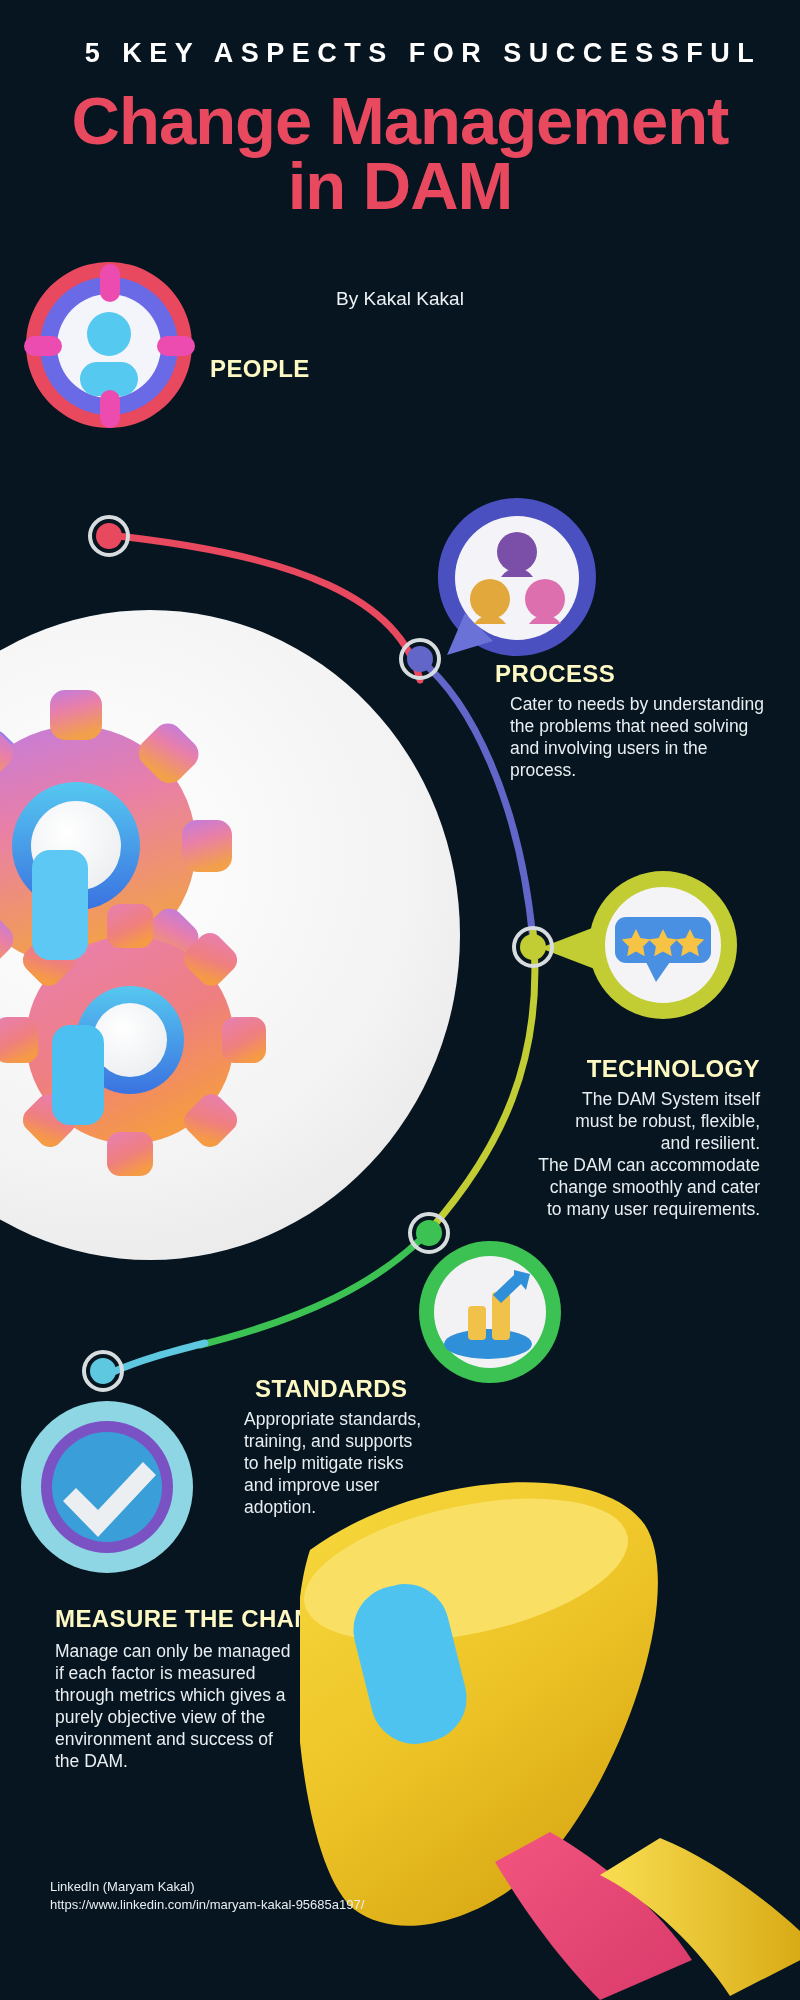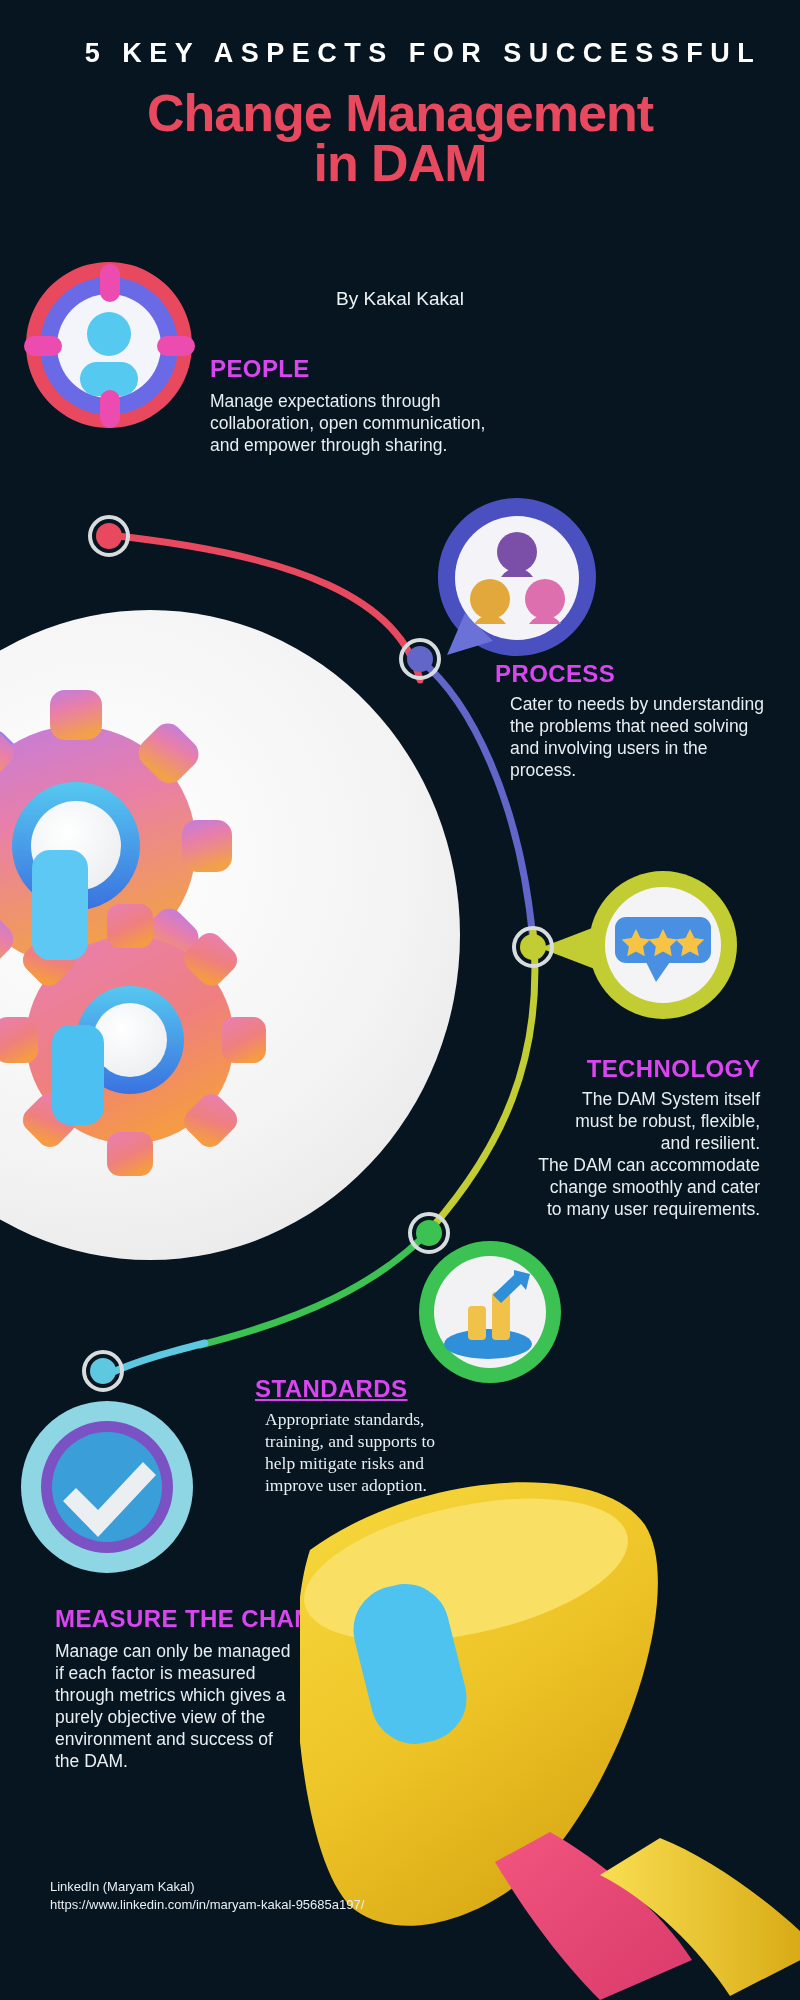--- a/index.html
+++ b/index.html
@@ -11,21 +11,21 @@
   }
   #page{position:relative;width:800px;height:2000px;background:#061520;overflow:hidden;}
 
   
   .kicker{
     position:absolute;left:0;top:38px;width:800px;text-align:center;
     color:#ffffff;font-weight:bold;font-size:27px;letter-spacing:7.5px;margin-left:23px;
   }
   .title{
     position:absolute;left:0;top:88px;width:800px;text-align:center;
-    color:#e8495f;font-weight:bold;font-size:52px;line-height:0.97;
+    color:#e8495f;font-weight:bold;font-size:67px;line-height:0.97;
     letter-spacing:-1px;
   }
   .byline{
     position:absolute;left:0;top:288px;width:800px;text-align:center;
     color:#eef2f4;font-size:19px;
   }
 
   
   .disc{
     position:absolute;left:-160px;top:610px;width:620px;height:650px;
@@ -41,21 +41,21 @@
     position:absolute;border-radius:50%;box-sizing:border-box;
     border:4px solid #d7dcdf;
   }
   .node .core{position:absolute;inset:4px;border-radius:50%;}
 
   
   .badge{position:absolute;border-radius:50%;box-sizing:border-box;}
 
   
   .sec-h{
-    position:absolute;color:#d946ef;font-weight:bold;font-size:24px;letter-spacing:.4px;
+    position:absolute;color:#fef9c3;font-weight:bold;font-size:24px;letter-spacing:.4px;
   }
   .sec-b{
     position:absolute;color:#e9eef1;font-size:17.5px;line-height:1.26;
   }
   .ralign{text-align:right;}
   .footer{
     position:absolute;left:50px;top:1878px;width:520px;
     color:#e9eef1;font-size:13px;line-height:1.42;
   }
   .footer div{white-space:nowrap;}
@@ -174,21 +174,20 @@
       <rect x="78" y="6" width="20" height="38" rx="10" fill="#ec4bb0"></rect>
       <rect x="2" y="78" width="38" height="20" rx="10" fill="#ec4bb0"></rect>
       <rect x="135" y="78" width="38" height="20" rx="10" fill="#ec4bb0"></rect>
       <rect x="78" y="132" width="20" height="38" rx="10" fill="#ec4bb0"></rect>
     </svg>
   </div>
   <div class="node" style="left:88px;top:515px;width:42px;height:42px;">
     <div class="core" style="background:#e8495f;"></div>
   </div>
   <div class="sec-h" style="left:210px;top:355px;">PEOPLE</div>
-  <div class="sec-b" style="left:210px;top:390px;width:280px;">Manage expectations through collaboration, open communication, and empower through sharing.</div>
 
   <div class="badge" style="left:435px;top:495px;width:165px;height:165px;">
     <svg width="165" height="185" viewBox="0 0 165 185">
       <path d="M82 3 a79 79 0 1 1 -0.1 0 Z" fill="#4a50c0"></path>
       <path d="M30 118 l-18 42 46 -14 Z" fill="#6a72d8"></path>
       <circle cx="82" cy="83" r="62" fill="#f4f4f8"></circle>
       <circle cx="82" cy="57" r="20" fill="#7b4fa8"></circle>
       <circle cx="55" cy="104" r="20" fill="#e3a83c"></circle>
       <circle cx="110" cy="104" r="20" fill="#dd6fae"></circle>
       <path d="M66 82 a19 19 0 0 1 32 0 Z" fill="#7b4fa8"></path>
@@ -239,22 +238,22 @@
       <circle cx="72" cy="72" r="56" fill="#f2f2f4"></circle>
       <ellipse cx="70" cy="104" rx="44" ry="15" fill="#2f8fd8"></ellipse>
       <rect x="50" y="66" width="18" height="34" rx="4" fill="#f0c24a"></rect>
       <rect x="74" y="52" width="18" height="48" rx="4" fill="#f0c24a"></rect>
       <path d="M96 30 l16 4 -4 16 -5 -6 -20 19 -8 -8 21 -20 Z" fill="#2f8fd8"></path>
     </svg>
   </div>
   <div class="node" style="left:408px;top:1212px;width:42px;height:42px;">
     <div class="core" style="background:#3cc153;"></div>
   </div>
-  <div class="sec-h" style="left:255px;top:1375px;text-decoration:underline;">STANDARDS</div>
-  <div class="sec-b" style="left:265px;top:1408px;width:185px;font-family:Liberation Serif, serif;">Appropriate standards, training, and supports to help mitigate risks and improve user adoption.</div>
+  <div class="sec-h" style="left:255px;top:1375px;">STANDARDS</div>
+  <div class="sec-b" style="left:244px;top:1408px;width:185px;">Appropriate standards, training, and supports to help mitigate risks and improve user adoption.</div>
 
   <div class="badge" style="left:20px;top:1400px;width:175px;height:175px;">
     <svg width="175" height="175" viewBox="0 0 175 175">
       <circle cx="87" cy="87" r="86" fill="#8fd6e4"></circle>
       <circle cx="87" cy="87" r="66" fill="#7b52c4"></circle>
       <circle cx="87" cy="87" r="55" fill="#3a9fd8"></circle>
       <path d="M56 88 l22 22 45 -48 13 13 -58 62 -35 -36 Z" fill="#eceff2"></path>
     </svg>
   </div>
   <div class="node" style="left:82px;top:1350px;width:42px;height:42px;">

